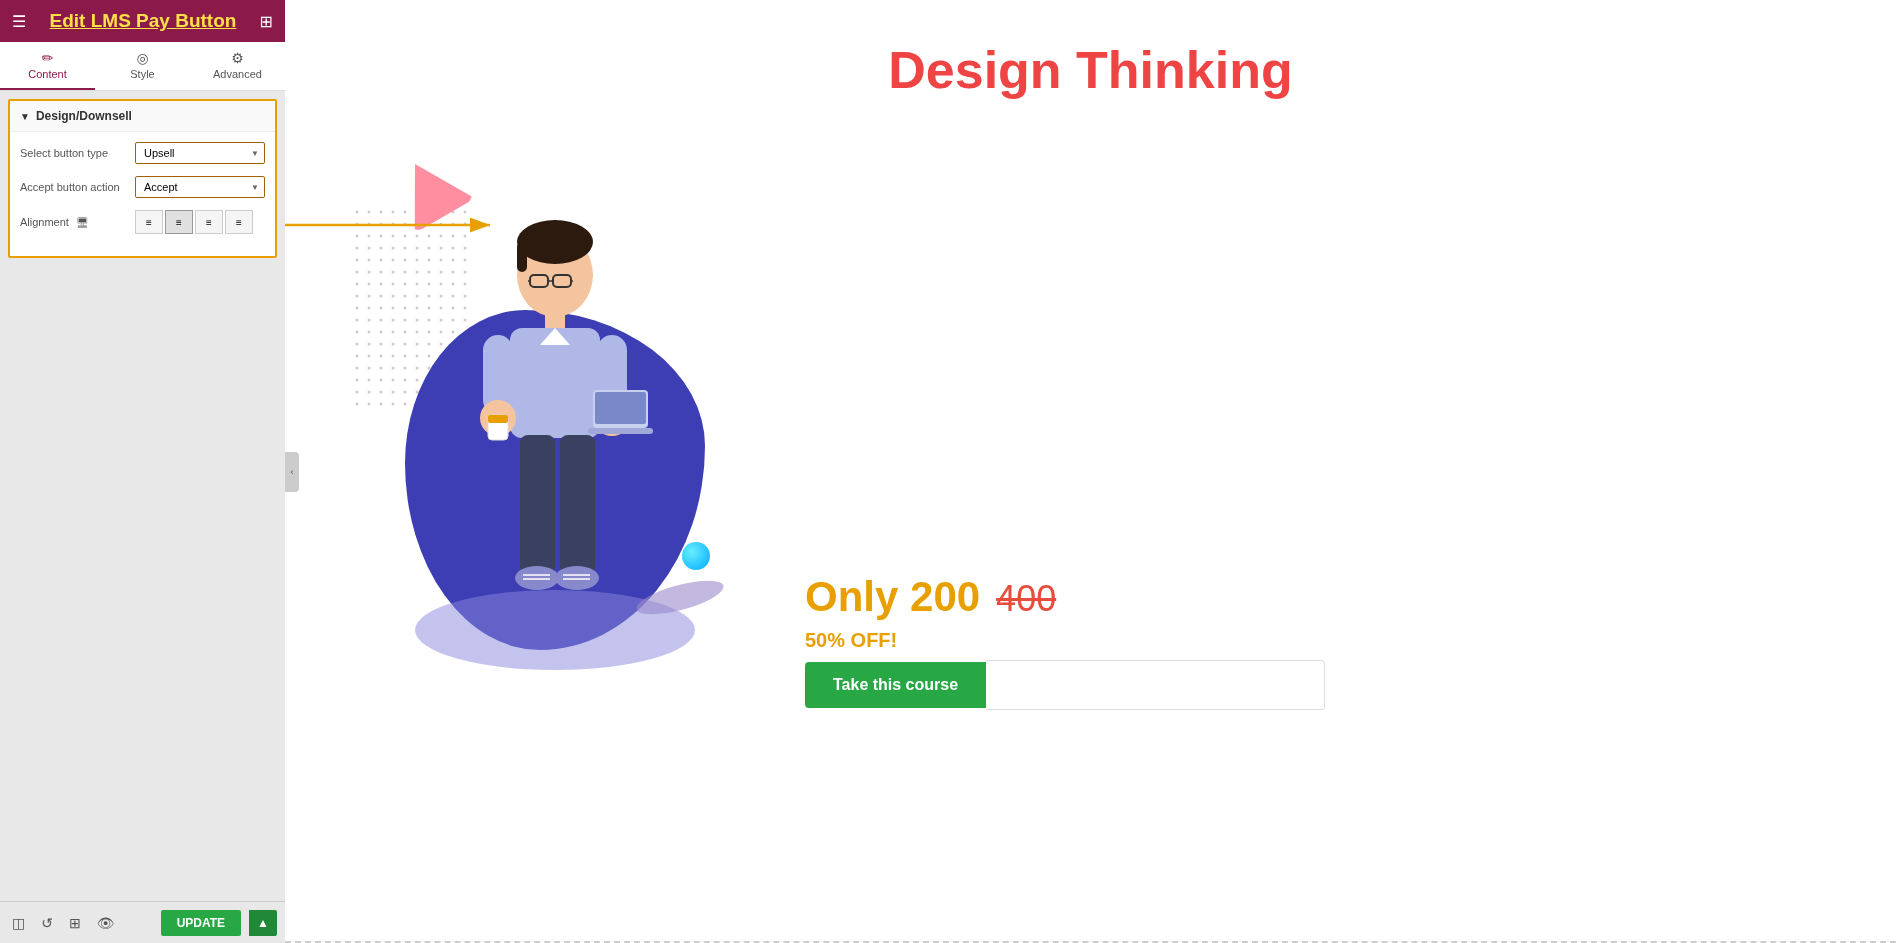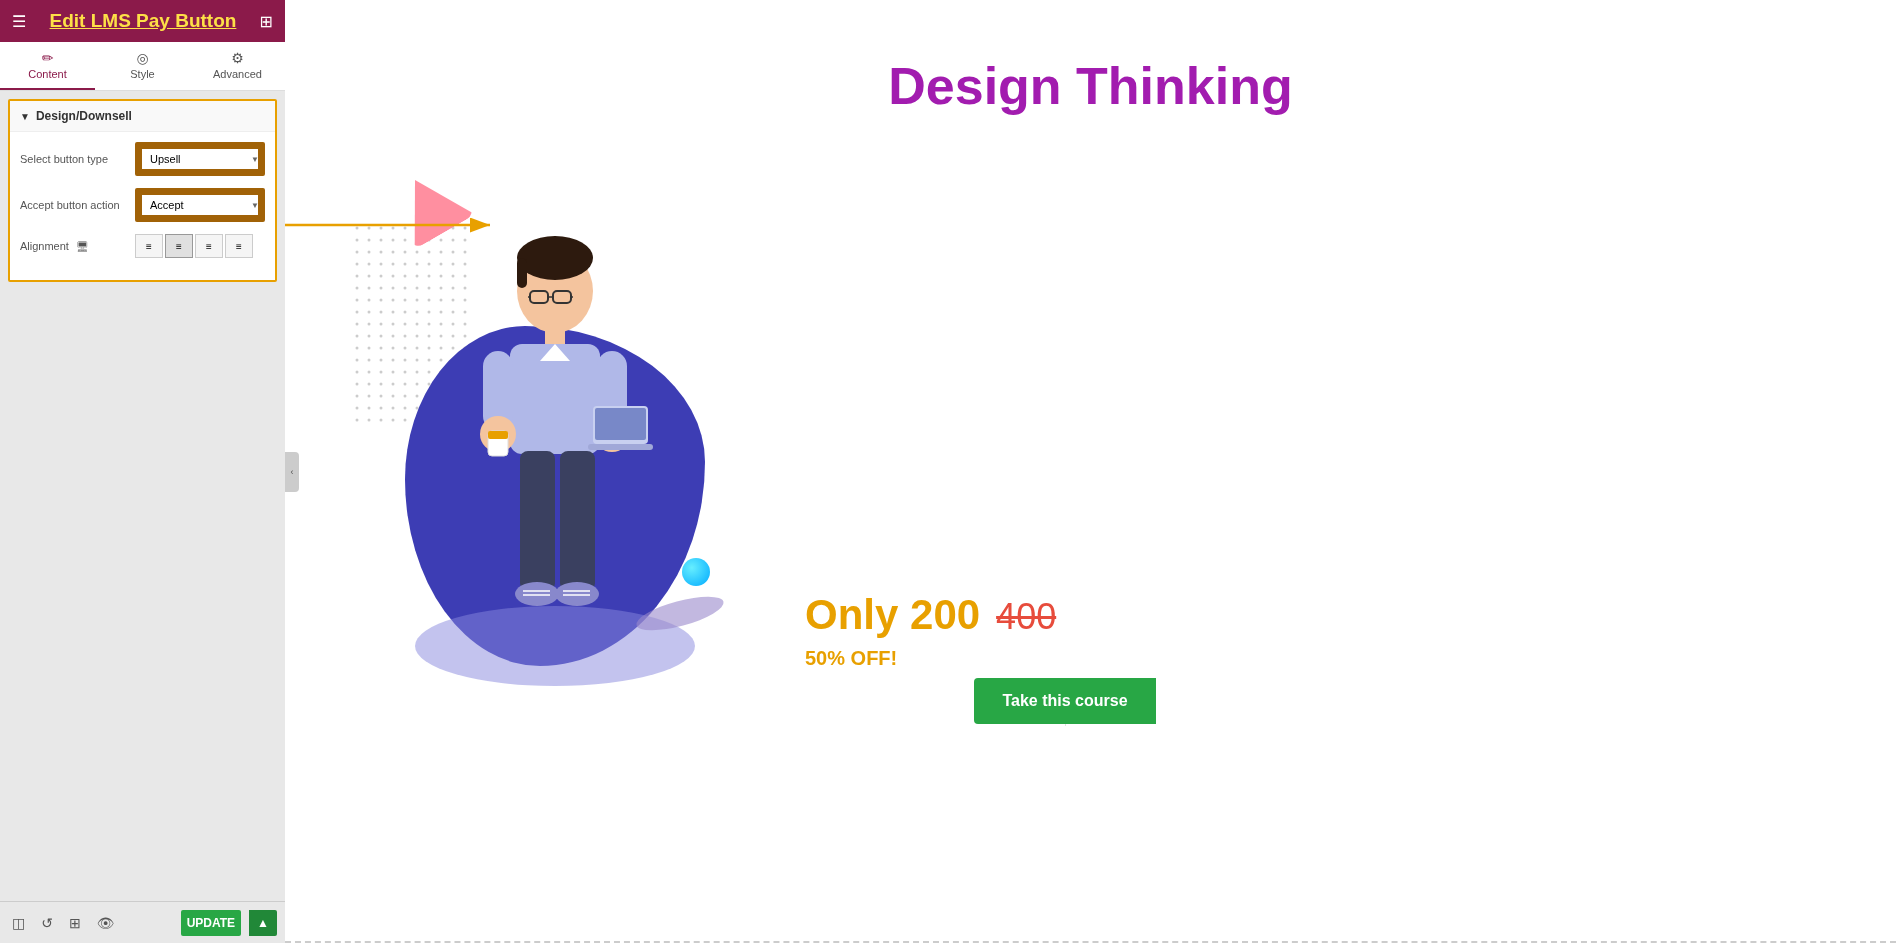--- a/index.html
+++ b/index.html
@@ -108,21 +108,21 @@
     .field-control { flex: 1; }
 
     .select-wrapper {
       position: relative;
       width: 100%;
     }
 
     .select-wrapper select {
       width: 100%;
       padding: 4px 24px 4px 8px;
-      border: 7px solid #a16207;
+      border: 1px solid #a16207;
       border-radius: 2px;
       font-size: 11px;
       background: white;
       appearance: none;
       cursor: pointer;
     }
 
     .select-wrapper::after {
       content: '▼';
       position: absolute;
@@ -168,21 +168,21 @@
       color: #555;
       font-size: 14px;
       cursor: pointer;
       padding: 4px;
     }
 
     .update-btn {
       background: #28a745;
       color: white;
       border: none;
-      padding: 6px 6px;
+      padding: 6px 16px;
       font-size: 12px;
       font-weight: 700;
       cursor: pointer;
       border-radius: 2px;
       margin-left: auto;
     }
 
     .update-arrow-btn {
       background: #218838;
       color: white;
@@ -385,21 +385,20 @@
       cursor: pointer;
       border-radius: 4px;
     }
 
     .take-course-wrapper {
       display: flex;
       align-items: center;
       gap: 0;
       width: 100%;
       max-width: 520px;
-      flex-direction: column;
     }
 
     .take-course-btn { border-radius: 4px 0 0 4px; }
 
     .take-course-spacer {
       flex: 1;
       height: 50px;
       border: 1px solid #ddd;
       border-left: none;
       border-radius: 0 4px 4px 0;
@@ -517,21 +516,21 @@
   <defs>
     <marker id="arrowhead" markerWidth="8" markerHeight="6" refX="8" refY="3" orient="auto">
       <polygon points="0 0, 8 3, 0 6" fill="#e8a000"></polygon>
     </marker>
   </defs>
   <line x1="0" y1="15" x2="205" y2="15" stroke="#e8a000" stroke-width="2.5" marker-end="url(#arrowhead)"></line>
 </svg>
 
 <div class="canvas-area">
 
-  <h1 class="course-title" style="color:#a21caf;margin-top:16px;">Design Thinking</h1>
+  <h1 class="course-title" style="color:#ef4444;">Design Thinking</h1>
 
   <div class="course-main">
 
     <div class="course-image-area">
       <div class="illustration">
 
         <svg class="dots-pattern" viewBox="0 0 120 200">
           <pattern id="dots" x="0" y="0" width="12" height="12" patternUnits="userSpaceOnUse">
             <circle cx="2" cy="2" r="1.5" fill="#ccc"></circle>
           </pattern>

